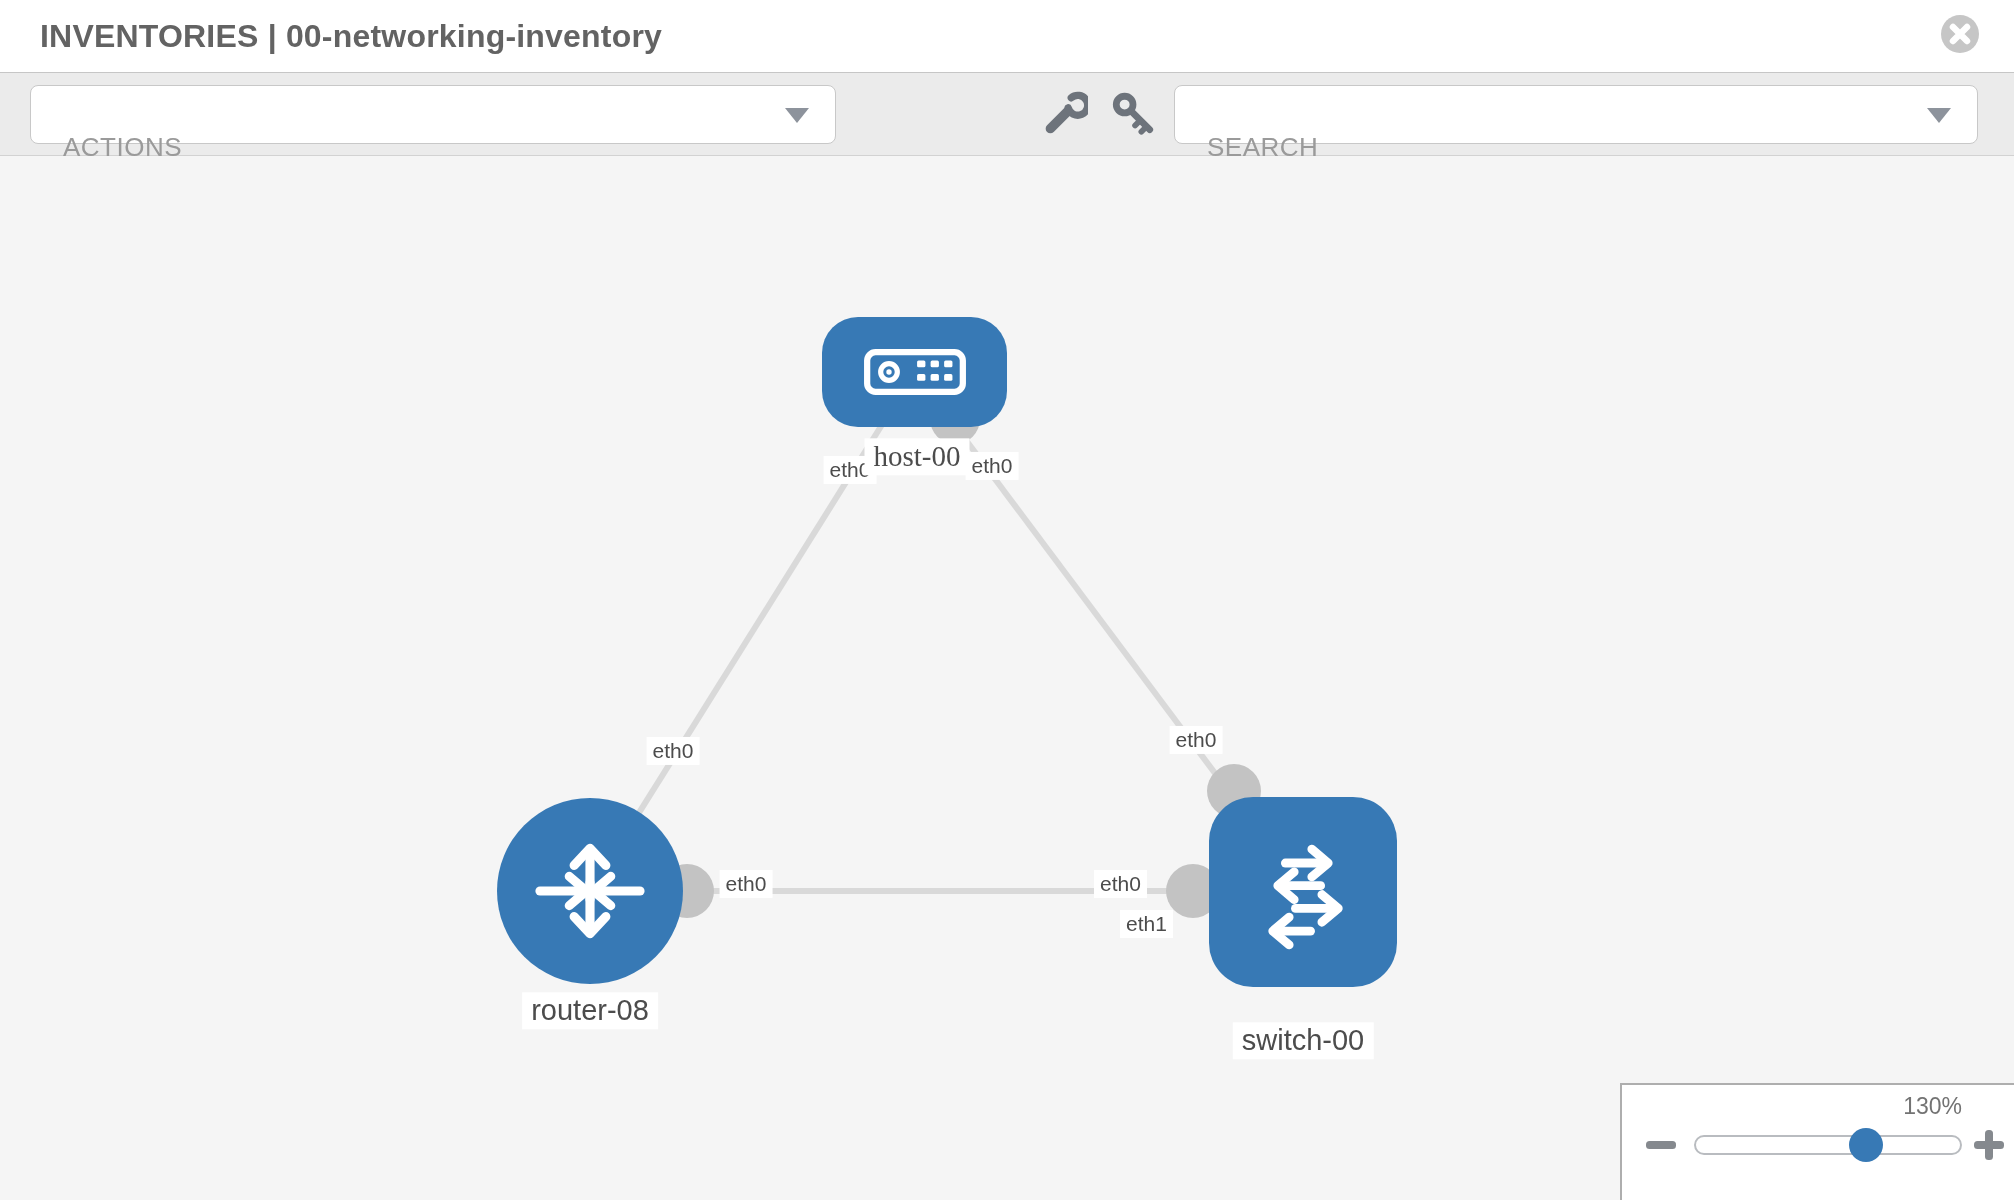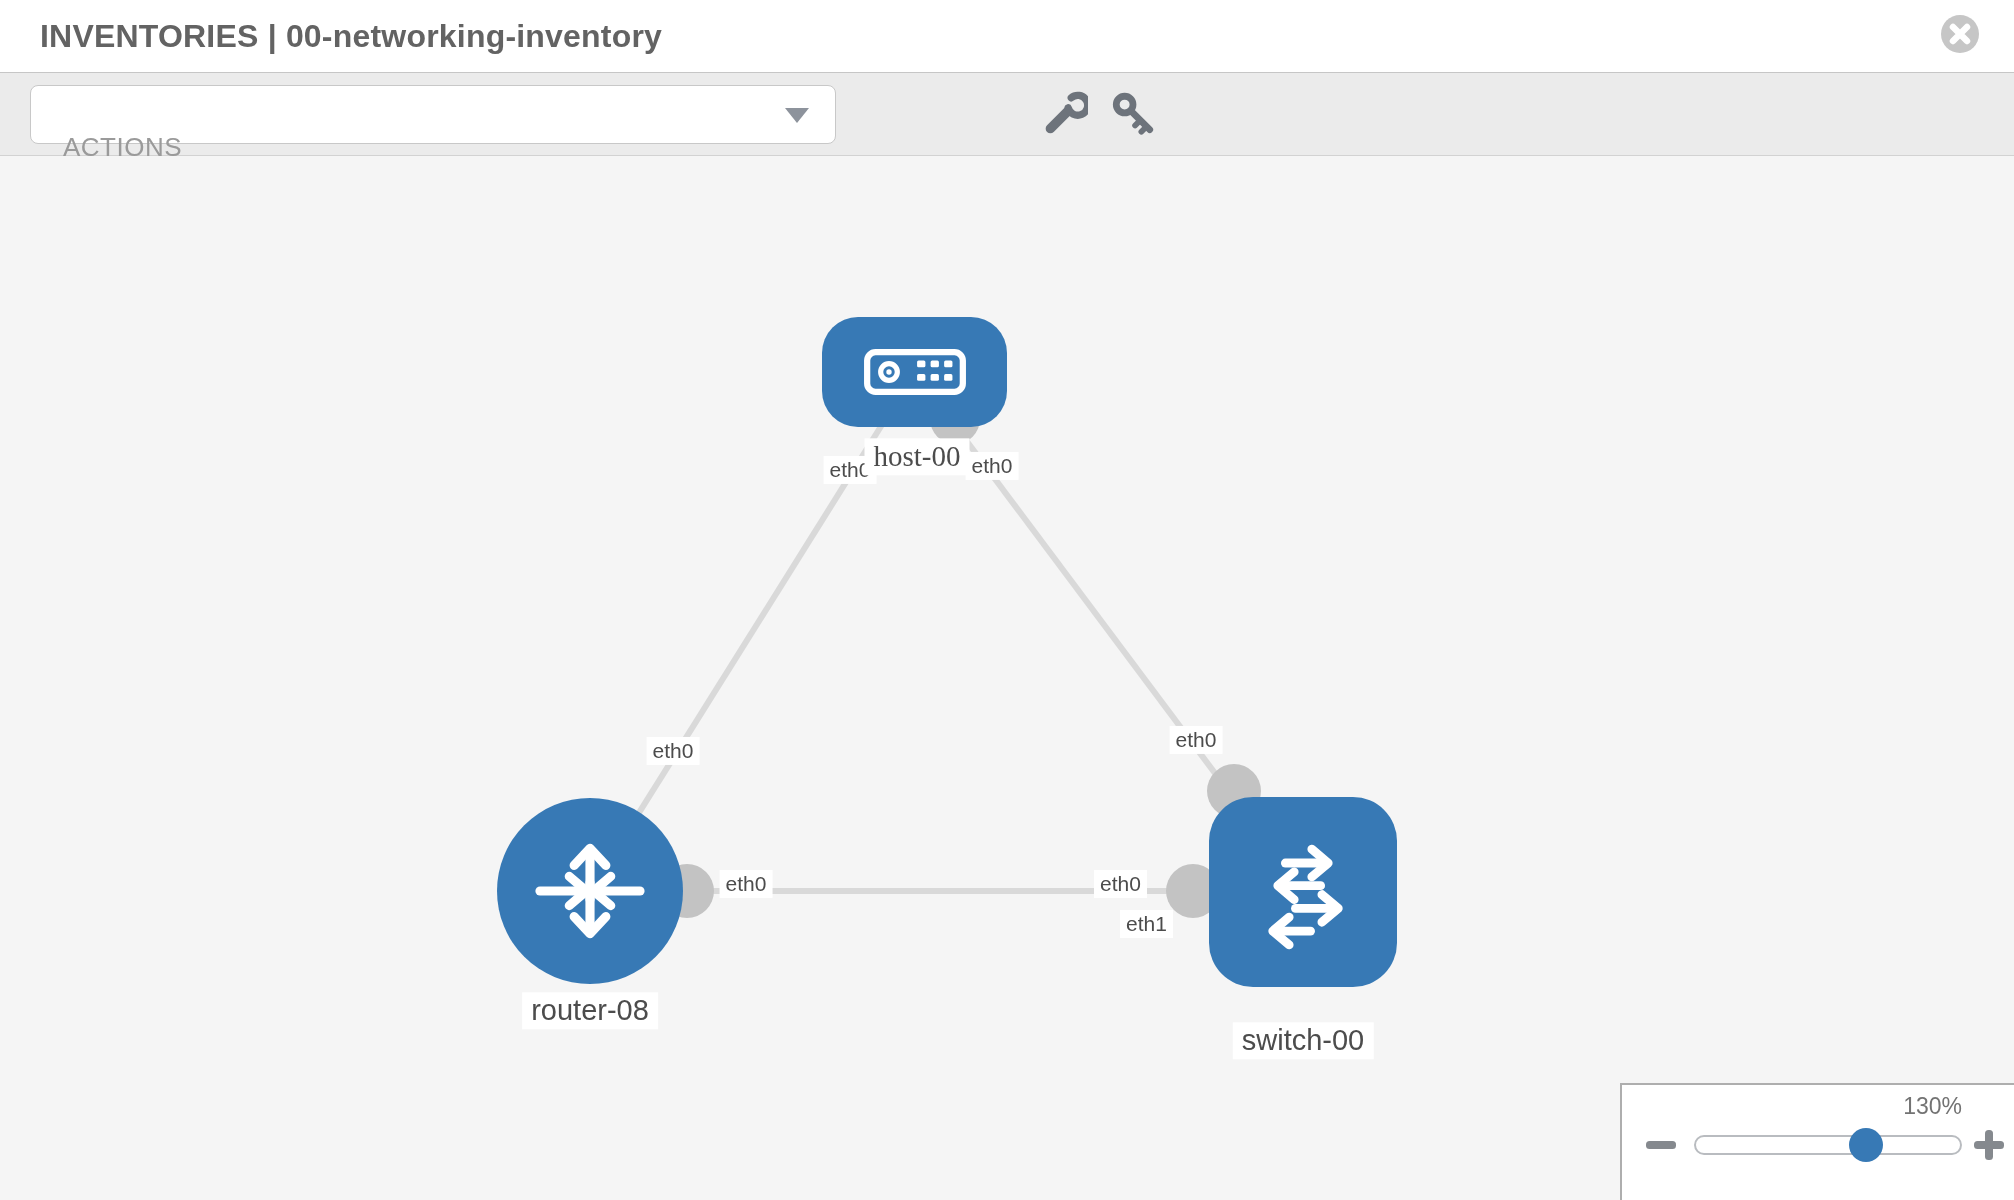--- a/index.html
+++ b/index.html
@@ -83,20 +83,24 @@
     </svg>
     <svg class="tool-icon key" width="46" height="46" viewBox="0 0 44 44">
       <g stroke="#6d737b" fill="none" stroke-linecap="round">
         <circle cx="14" cy="13" r="8" stroke-width="6.5"></circle>
         <path d="M20 19 L38 37" stroke-width="6.5"></path>
         <path d="M29 28 L24 33" stroke-width="5.5"></path>
         <path d="M35 34 L30 39" stroke-width="5.5"></path>
       </g>
     </svg>
 
+    <div class="dropdown search-dd">
+      <span class="ph">SEARCH</span>
+      <span class="caret"></span>
+    </div>
   </div>
 
   <div class="canvas">
 
     <svg class="links-layer" width="2014" height="1044">
       <g stroke="#d9d9d9" stroke-width="6">
         <line x1="915" y1="216" x2="590" y2="735"></line>
         <line x1="915" y1="216" x2="1303" y2="735"></line>
         <line x1="590" y1="735" x2="1303" y2="735"></line>
       </g>

